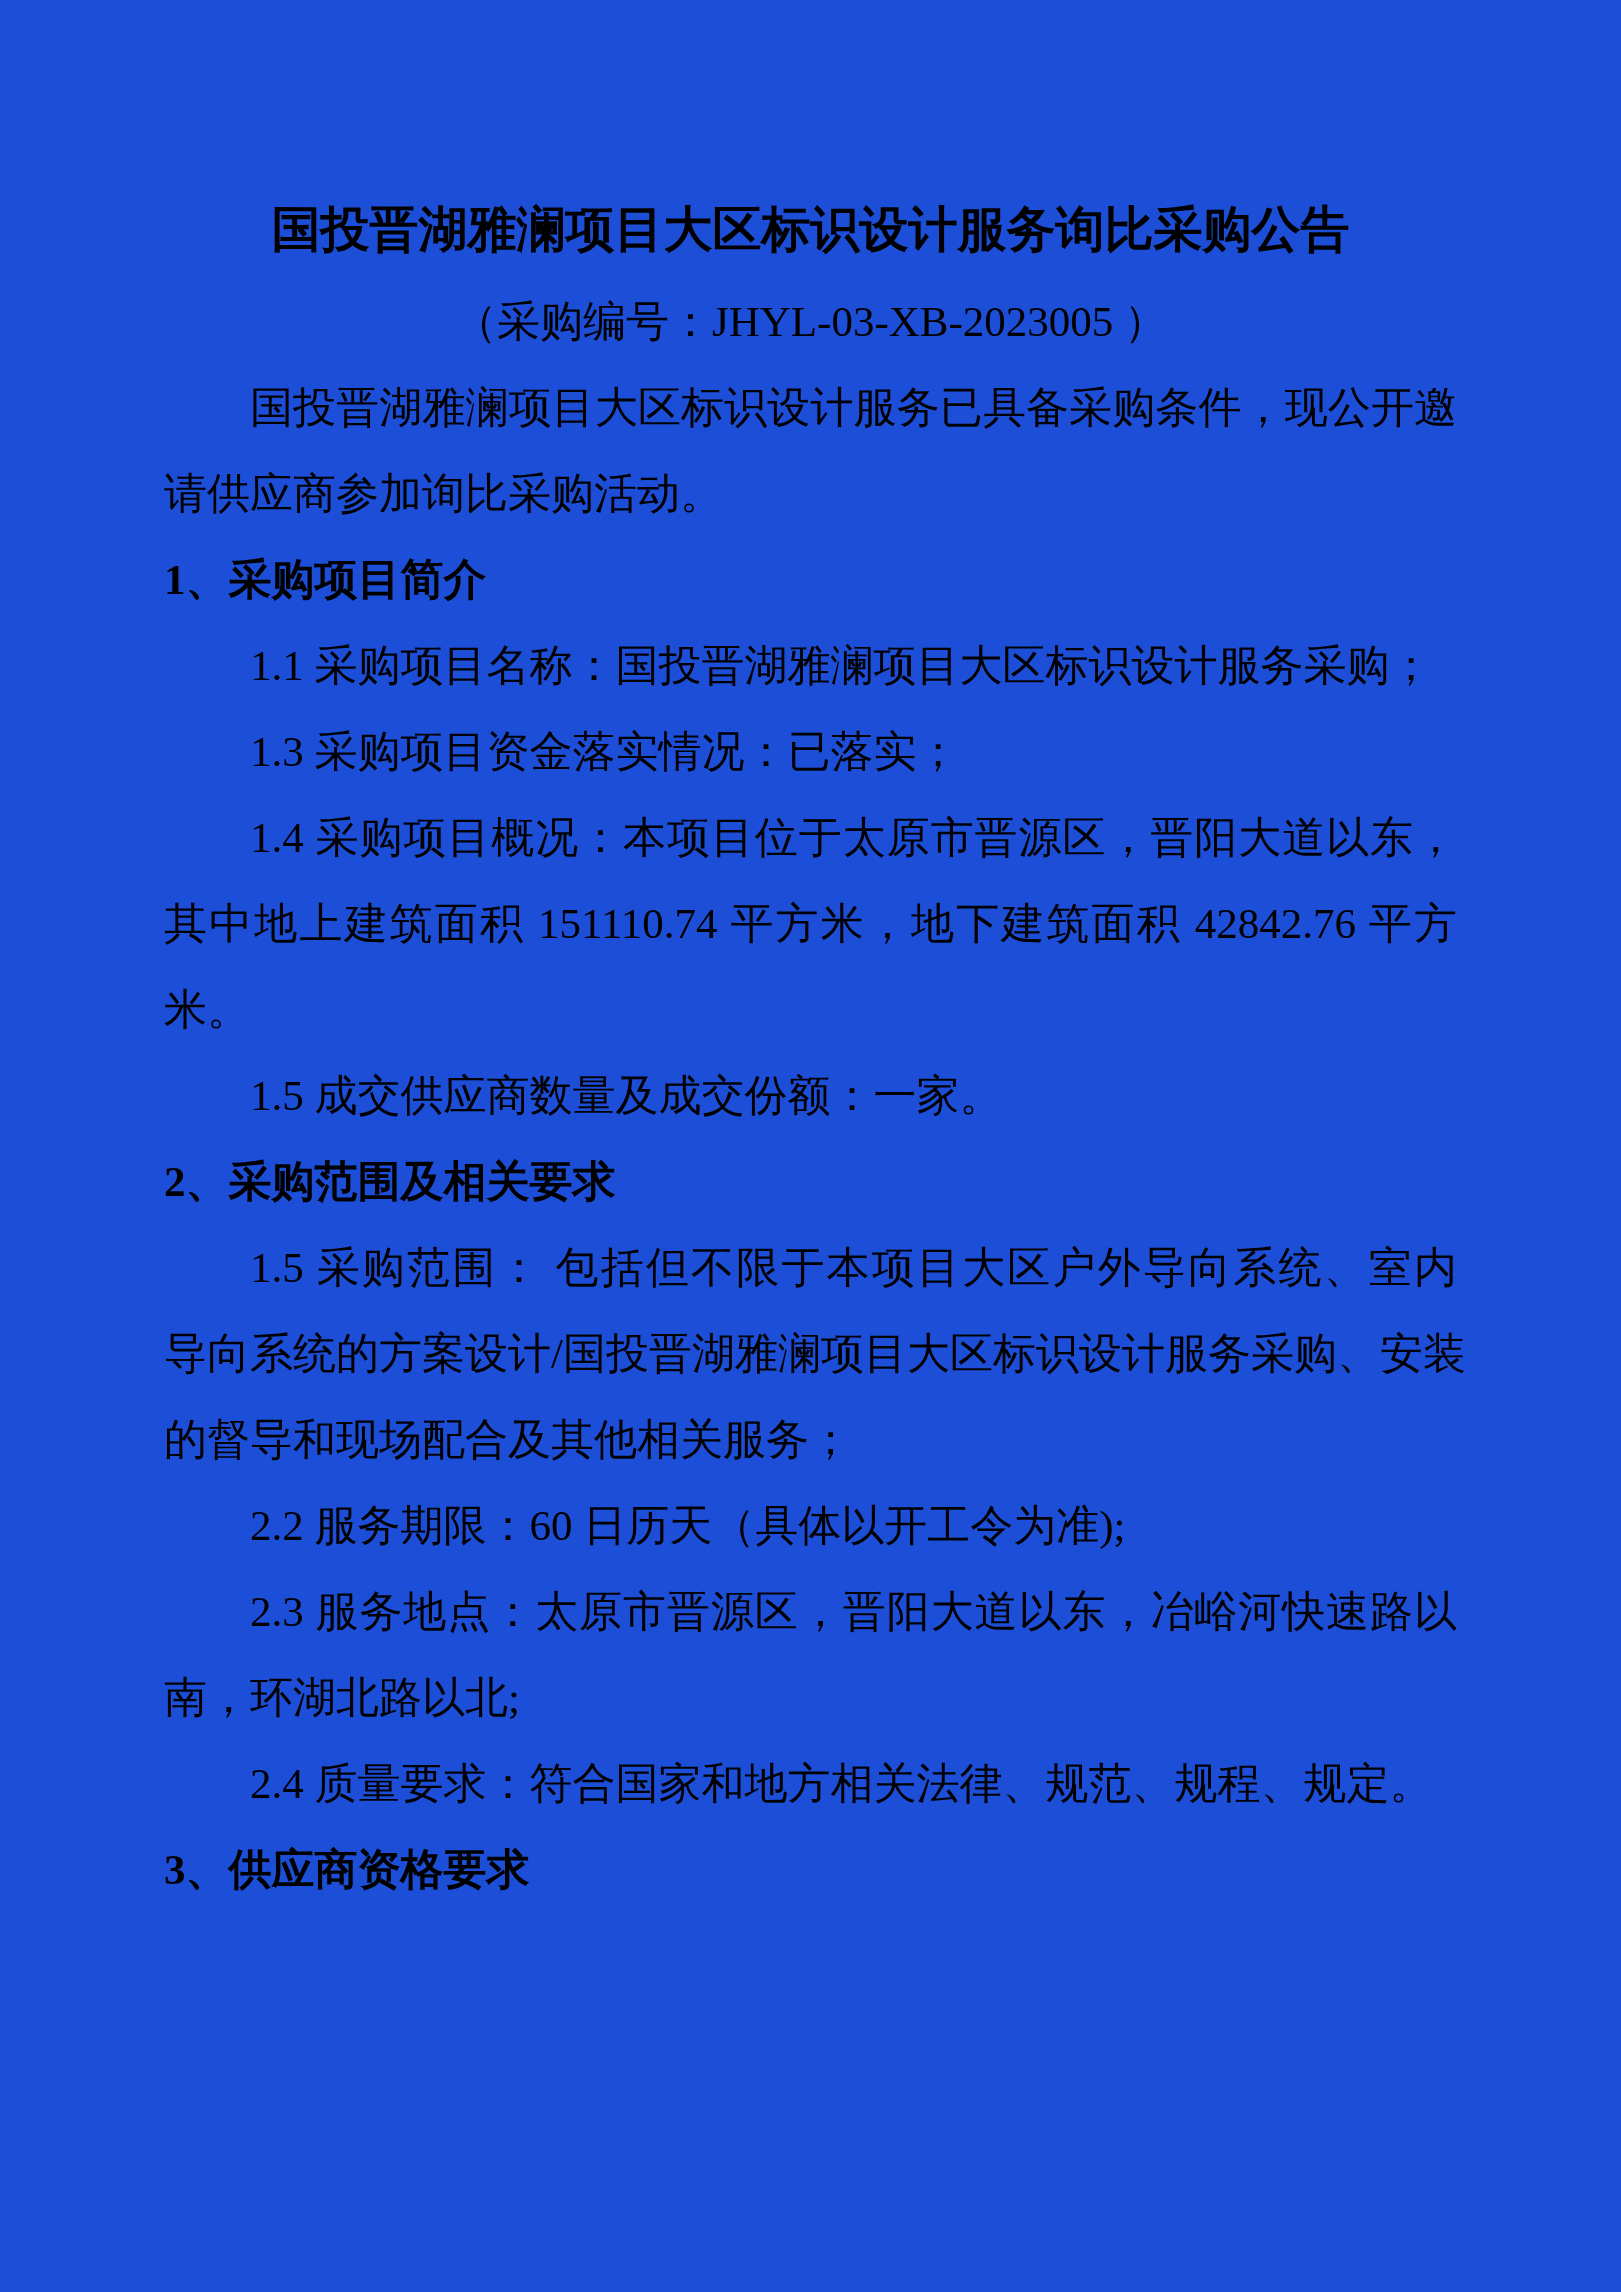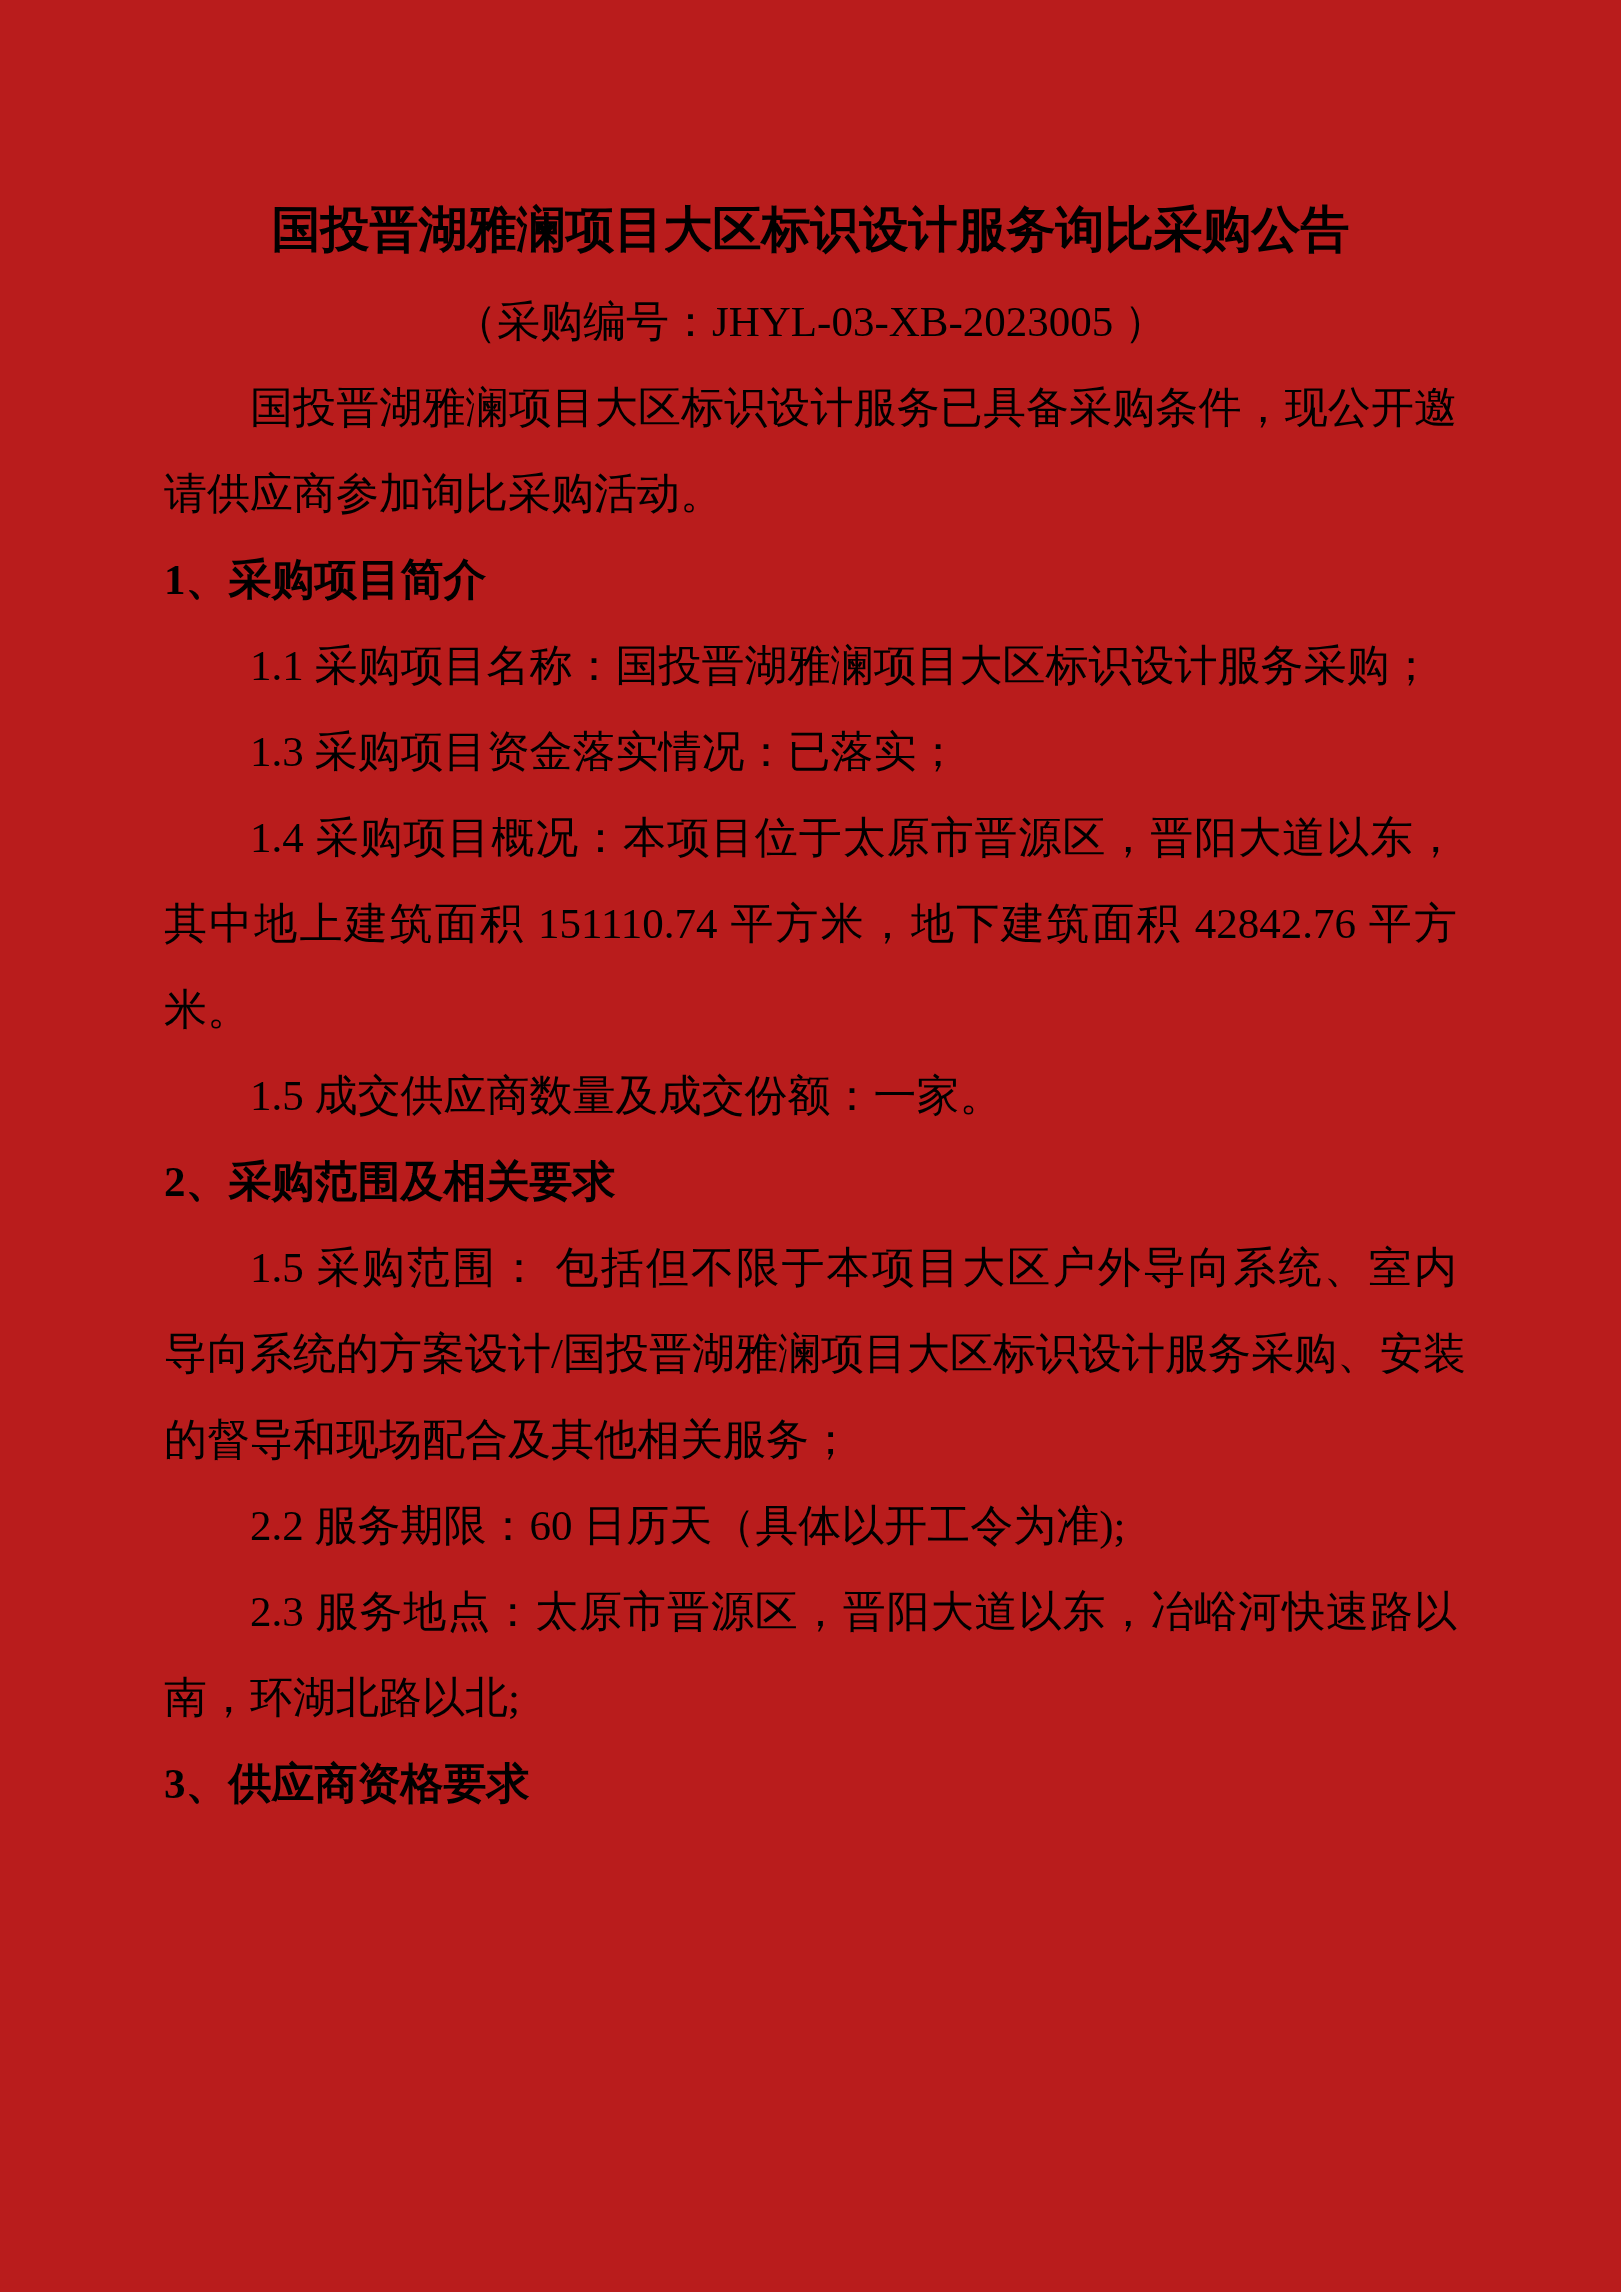--- a/index.html
+++ b/index.html
@@ -4,21 +4,21 @@
 <style>
   html, body {
     margin: 0;
     padding: 0;
     background: #ffffff;
   }
   .page {
     position: relative;
     width: 1621px;
     height: 2293px;
-    background: #b91c1c;
+    background: #1d4ed8;
     box-sizing: border-box;
     padding: 181px 164px 0 164px;
     font-family: "Liberation Serif", "DejaVu Serif", serif;
     color: #000000;
     overflow: hidden;
   }
   .title {
     margin: 0;
     font-size: 49px;
     line-height: 98px;
@@ -68,17 +68,18 @@
 
   <div class="t just ind">1.5 采购范围： 包括但不限于本项目大区户外导向系统、室内</div>
   <div class="t just">导向系统的方案设计/国投晋湖雅澜项目大区标识设计服务采购、安装</div>
   <div class="t">的督导和现场配合及其他相关服务；</div>
 
   <div class="t ind">2.2 服务期限：60 日历天（具体以开工令为准);</div>
 
   <div class="t just ind">2.3 服务地点：太原市晋源区，晋阳大道以东，冶峪河快速路以</div>
   <div class="t">南，环湖北路以北;</div>
 
+  <div class="t ind">2.4 质量要求：符合国家和地方相关法律、规范、规程、规定。</div>
 
   <div class="t bold">3、供应商资格要求</div>
 
 </div>
 
 
 </body></html>

